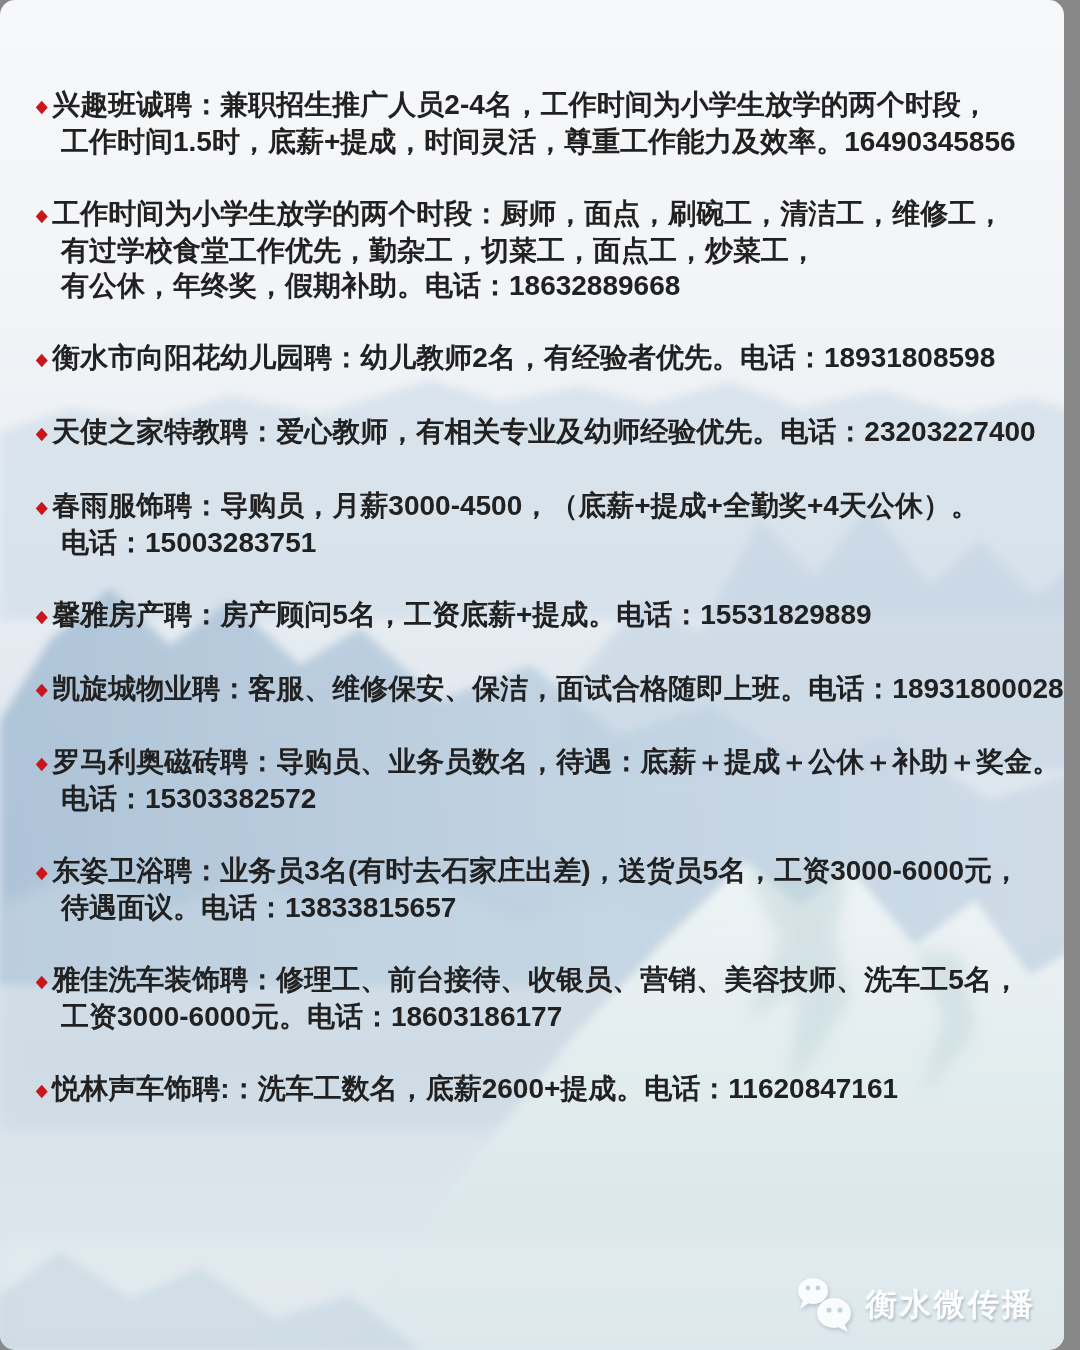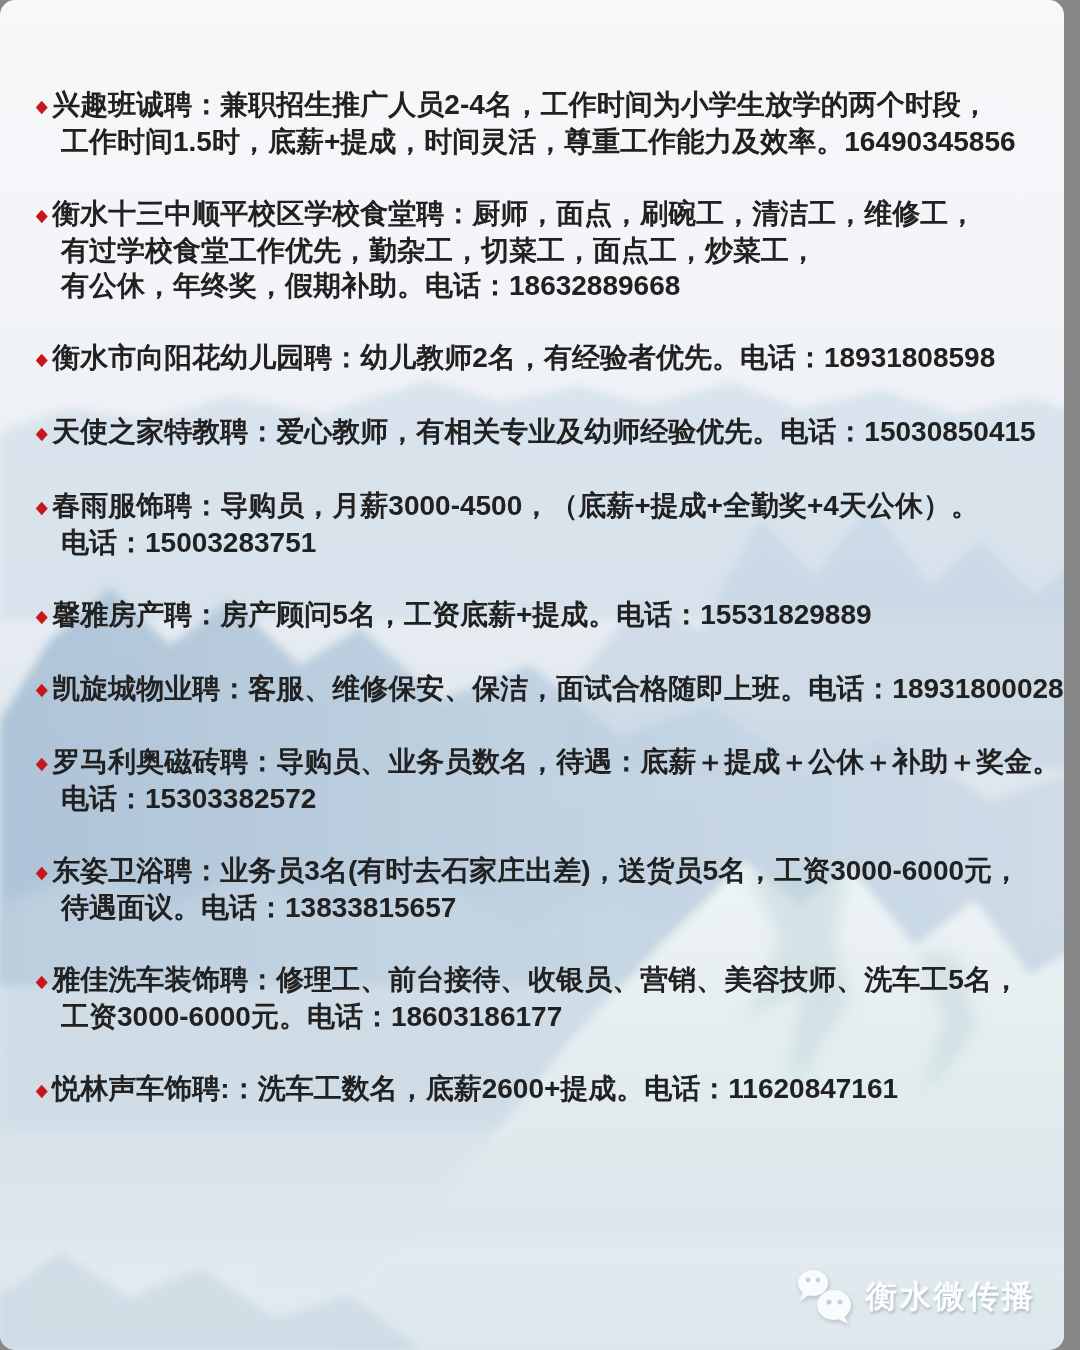--- a/index.html
+++ b/index.html
@@ -9,21 +9,21 @@
     font-family:"Liberation Sans","DejaVu Sans",sans-serif;
     border-radius:15px;
   }
   .bg{position:absolute;left:0;top:0;width:1080px;height:1350px;}
   .content{position:absolute;left:35px;top:87px;width:1030px;}
   .listing{margin:0 0 37px 0;font-size:28px;font-weight:bold;color:#212121;line-height:35px;}
   .line{white-space:nowrap;letter-spacing:0;}
   .line.cont{padding-left:26px;}
   .bullet{color:#c8161d;font-size:0.62em;vertical-align:0.12em;margin-right:4px;display:inline-block;transform:scaleX(0.9);}
   .watermark{
-    position:absolute;right:28px;bottom:24px;display:flex;align-items:center;gap:10px;
+    position:absolute;right:28px;bottom:16px;display:flex;align-items:center;gap:10px;
   }
   .wm-text{
     font-size:31px;font-weight:bold;letter-spacing:3px;
     color:rgba(255,255,255,0.95);
     text-shadow:1px 2px 3px rgba(125,138,150,0.55), -1px -1px 1px rgba(255,255,255,0.4);
   }
   .wm-icon{filter:drop-shadow(1px 2px 2px rgba(125,138,150,0.45));opacity:0.96;}
 </style>
 </head>
 <body>
@@ -60,31 +60,31 @@
   </svg>
 
   <div class="content">
 
     <div class="listing">
       <div class="line"><span class="bullet">◆</span><span>兴趣班诚聘：兼职招生推广人员2-4名，工作时间为小学生放学的两个时段，</span></div>
       <div class="line cont">工作时间1.5时，底薪+提成，时间灵活，尊重工作能力及效率。16490345856</div>
     </div>
 
     <div class="listing">
-      <div class="line"><span class="bullet">◆</span><span>衡水十三中顺平校区学校食堂聘：厨师，面点，刷碗工，清洁工，维修工，</span></div>
+      <div class="line"><span class="bullet">◆</span><span>工作时间为小学生放学的两个时段：厨师，面点，刷碗工，清洁工，维修工，</span></div>
       <div class="line cont">有过学校食堂工作优先，勤杂工，切菜工，面点工，炒菜工，</div>
       <div class="line cont">有公休，年终奖，假期补助。电话：18632889668</div>
     </div>
 
     <div class="listing">
       <div class="line"><span class="bullet">◆</span><span>衡水市向阳花幼儿园聘：幼儿教师2名，有经验者优先。电话：18931808598</span></div>
     </div>
 
     <div class="listing">
-      <div class="line"><span class="bullet">◆</span><span>天使之家特教聘：爱心教师，有相关专业及幼师经验优先。电话：15030850415</span></div>
+      <div class="line"><span class="bullet">◆</span><span>天使之家特教聘：爱心教师，有相关专业及幼师经验优先。电话：23203227400</span></div>
     </div>
 
 
     <div class="listing">
       <div class="line"><span class="bullet">◆</span><span>春雨服饰聘：导购员，月薪3000-4500，（底薪+提成+全勤奖+4天公休）。</span></div>
       <div class="line cont">电话：15003283751</div>
     </div>
 
     <div class="listing">
       <div class="line"><span class="bullet">◆</span><span>馨雅房产聘：房产顾问5名，工资底薪+提成。电话：15531829889</span></div>

